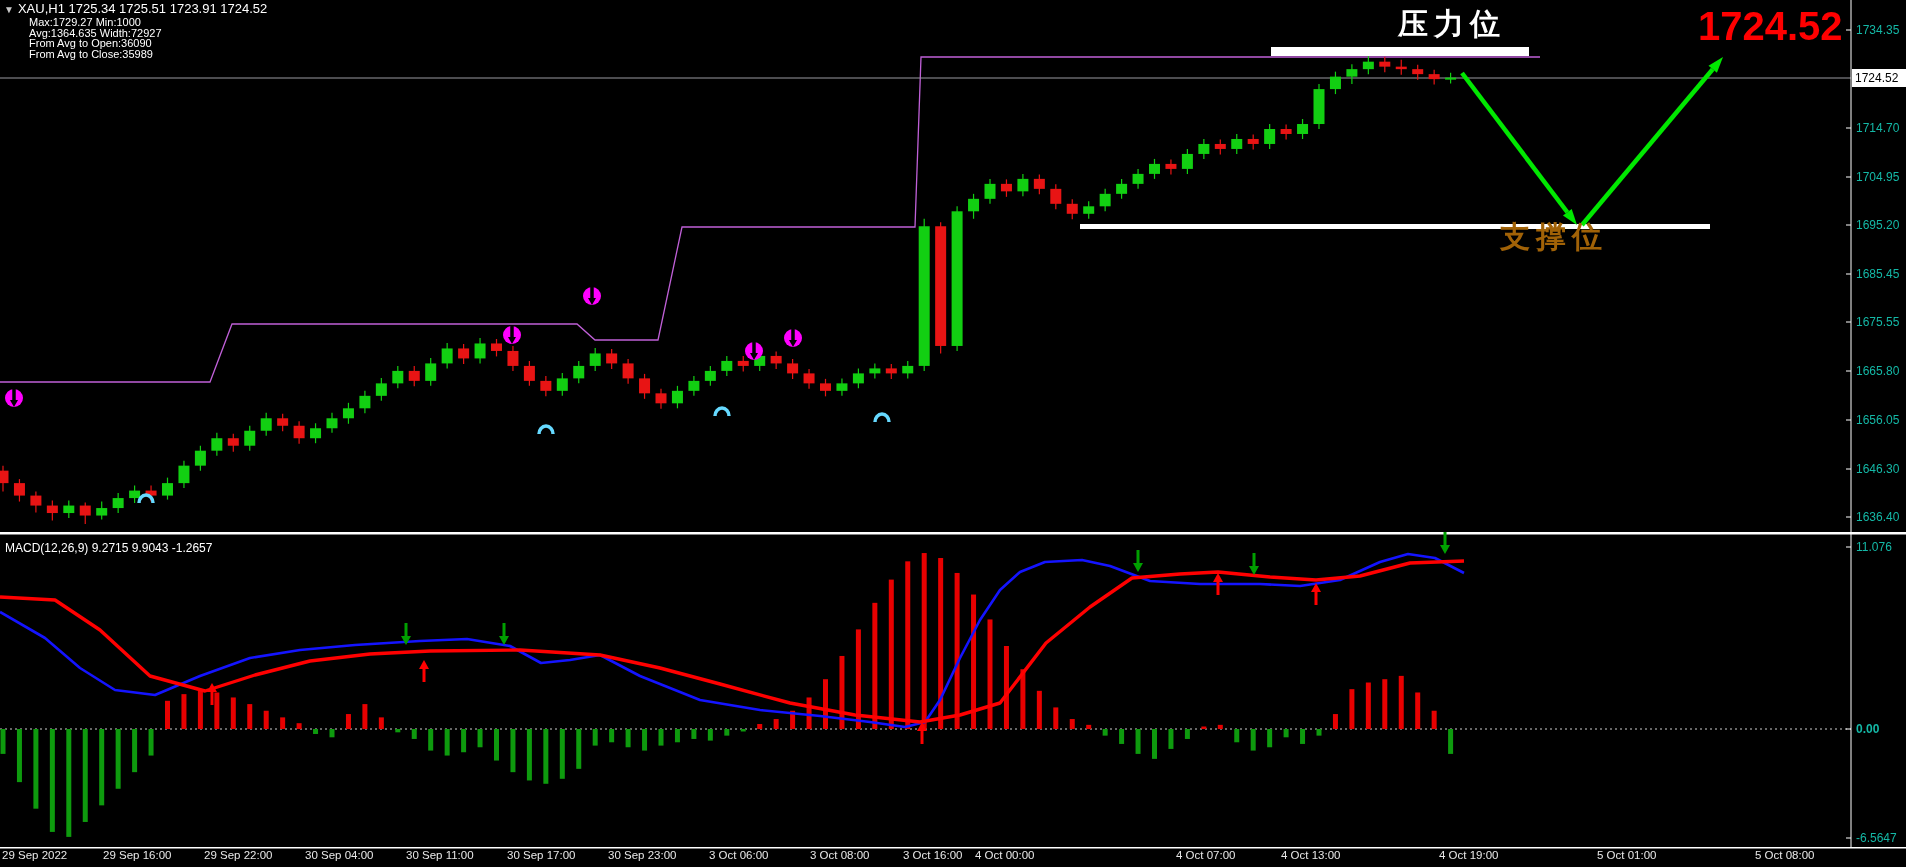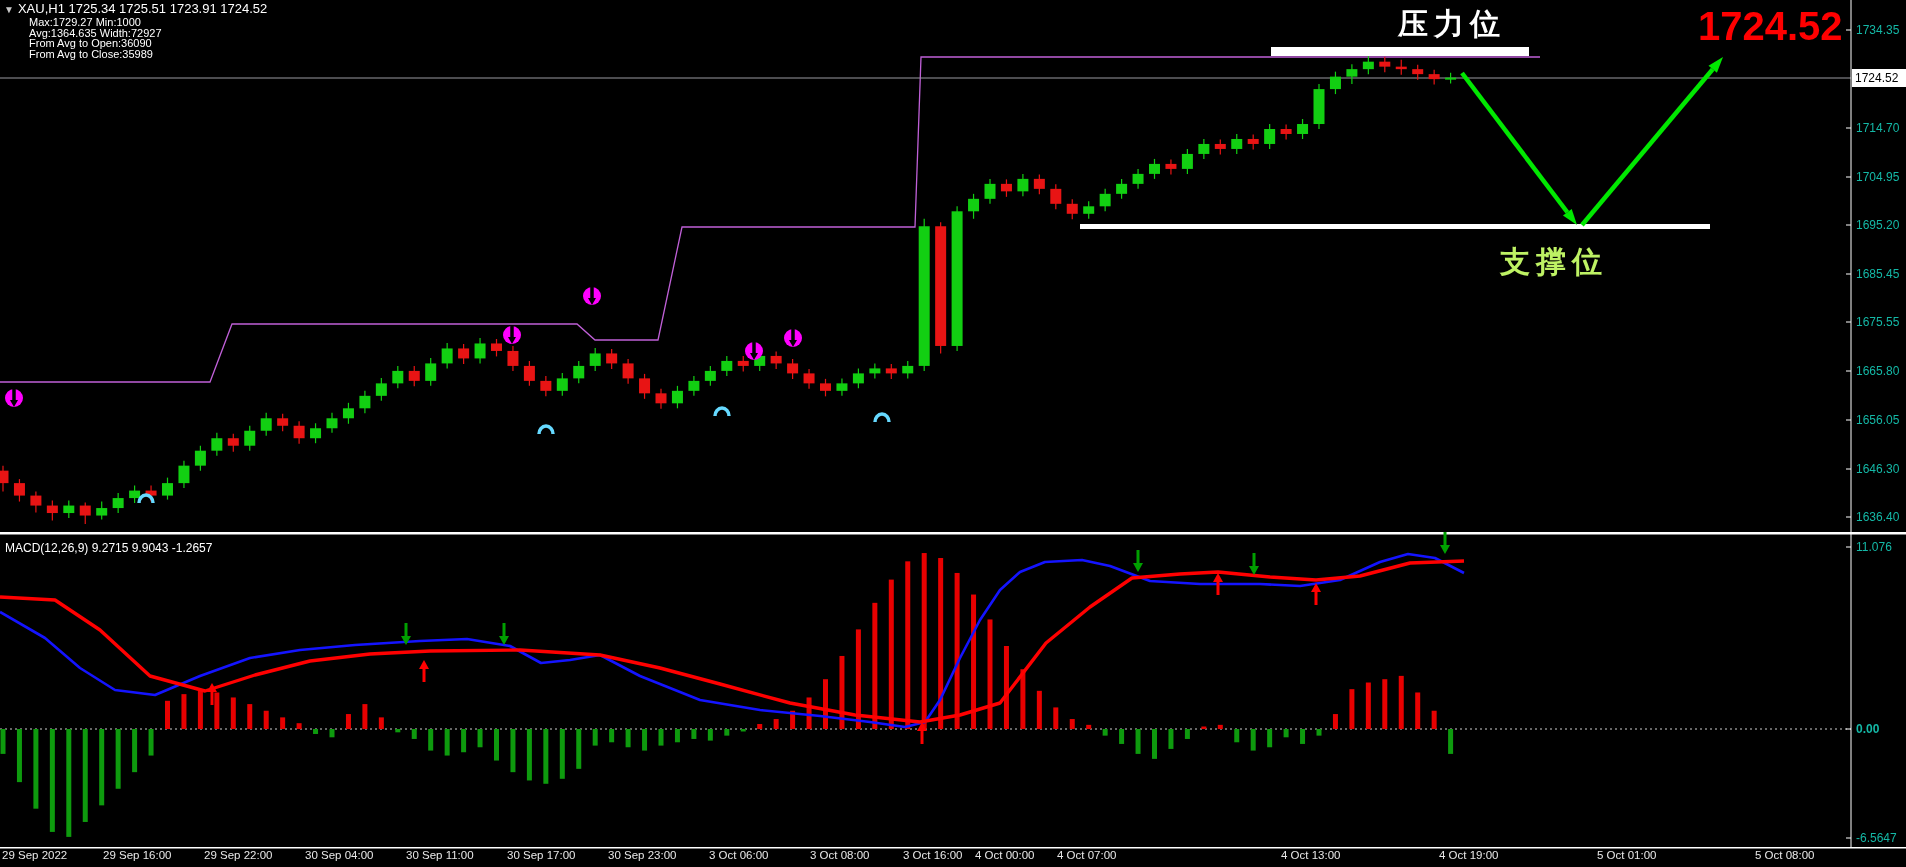--- a/index.html
+++ b/index.html
@@ -5,21 +5,21 @@
   html,body{margin:0;padding:0;background:#000;}
   .root{position:relative;width:1906px;height:867px;background:#000;overflow:hidden;
         font-family:"Liberation Sans","DejaVu Sans",sans-serif;}
   svg{position:absolute;left:0;top:0;}
   .info{position:absolute;left:4px;top:1px;color:#fff;z-index:5;}
   .info .l1{font-size:13px;line-height:15px;}
   .info .ln{font-size:11px;line-height:10.5px;padding-left:25px;}
   .tri{display:inline-block;color:#c8c8c8;font-size:10px;margin-right:4px;}
   .res-label{position:absolute;left:1398px;top:4px;width:210px;color:#fff;font-size:30px;font-weight:bold;
              font-family:"Liberation Serif","DejaVu Serif",serif;letter-spacing:6px;z-index:6;}
-  .sup-label{position:absolute;left:1500px;top:242px;width:210px;color:#bef264;font-size:30px;font-weight:bold;
+  .sup-label{position:absolute;left:1500px;top:217px;width:210px;color:#a16207;font-size:30px;font-weight:bold;
              font-family:"Liberation Serif","DejaVu Serif",serif;letter-spacing:6px;z-index:6;}
   .big-price{position:absolute;left:1698px;top:4px;color:#ff0000;font-size:40px;font-weight:bold;z-index:6;}
   .axis-label{position:absolute;left:1856px;color:#14b8a6;font-size:12px;transform:translateY(-50%);z-index:4;}
   .axis-label.bold{font-weight:bold;}
   .price-box{position:absolute;left:1852px;top:69px;width:54px;height:18px;background:#fff;color:#000;
              font-size:12px;text-align:left;padding-left:3px;line-height:18px;z-index:5;}
   .time-label{position:absolute;top:849px;color:#e8e8e8;font-size:11.5px;white-space:nowrap;z-index:4;}
   .macd-label{position:absolute;left:5px;top:541px;color:#fff;font-size:12px;z-index:5;}
 </style>
 </head>
@@ -418,19 +418,19 @@
       <div class="time-label" style="left: 103px;">29 Sep 16:00</div>
       <div class="time-label" style="left: 204px;">29 Sep 22:00</div>
       <div class="time-label" style="left: 305px;">30 Sep 04:00</div>
       <div class="time-label" style="left: 406px;">30 Sep 11:00</div>
       <div class="time-label" style="left: 507px;">30 Sep 17:00</div>
       <div class="time-label" style="left: 608px;">30 Sep 23:00</div>
       <div class="time-label" style="left: 709px;">3 Oct 06:00</div>
       <div class="time-label" style="left: 810px;">3 Oct 08:00</div>
       <div class="time-label" style="left: 903px;">3 Oct 16:00</div>
       <div class="time-label" style="left: 975px;">4 Oct 00:00</div>
-      <div class="time-label" style="left: 1057px;">4 Oct 07:00</div>
+      <div class="time-label" style="left: 1176px;">4 Oct 07:00</div>
       <div class="time-label" style="left: 1281px;">4 Oct 13:00</div>
       <div class="time-label" style="left: 1439px;">4 Oct 19:00</div>
       <div class="time-label" style="left: 1597px;">5 Oct 01:00</div>
       <div class="time-label" style="left: 1755px;">5 Oct 08:00</div>
     </div>
 </div>
 
 </body></html>

